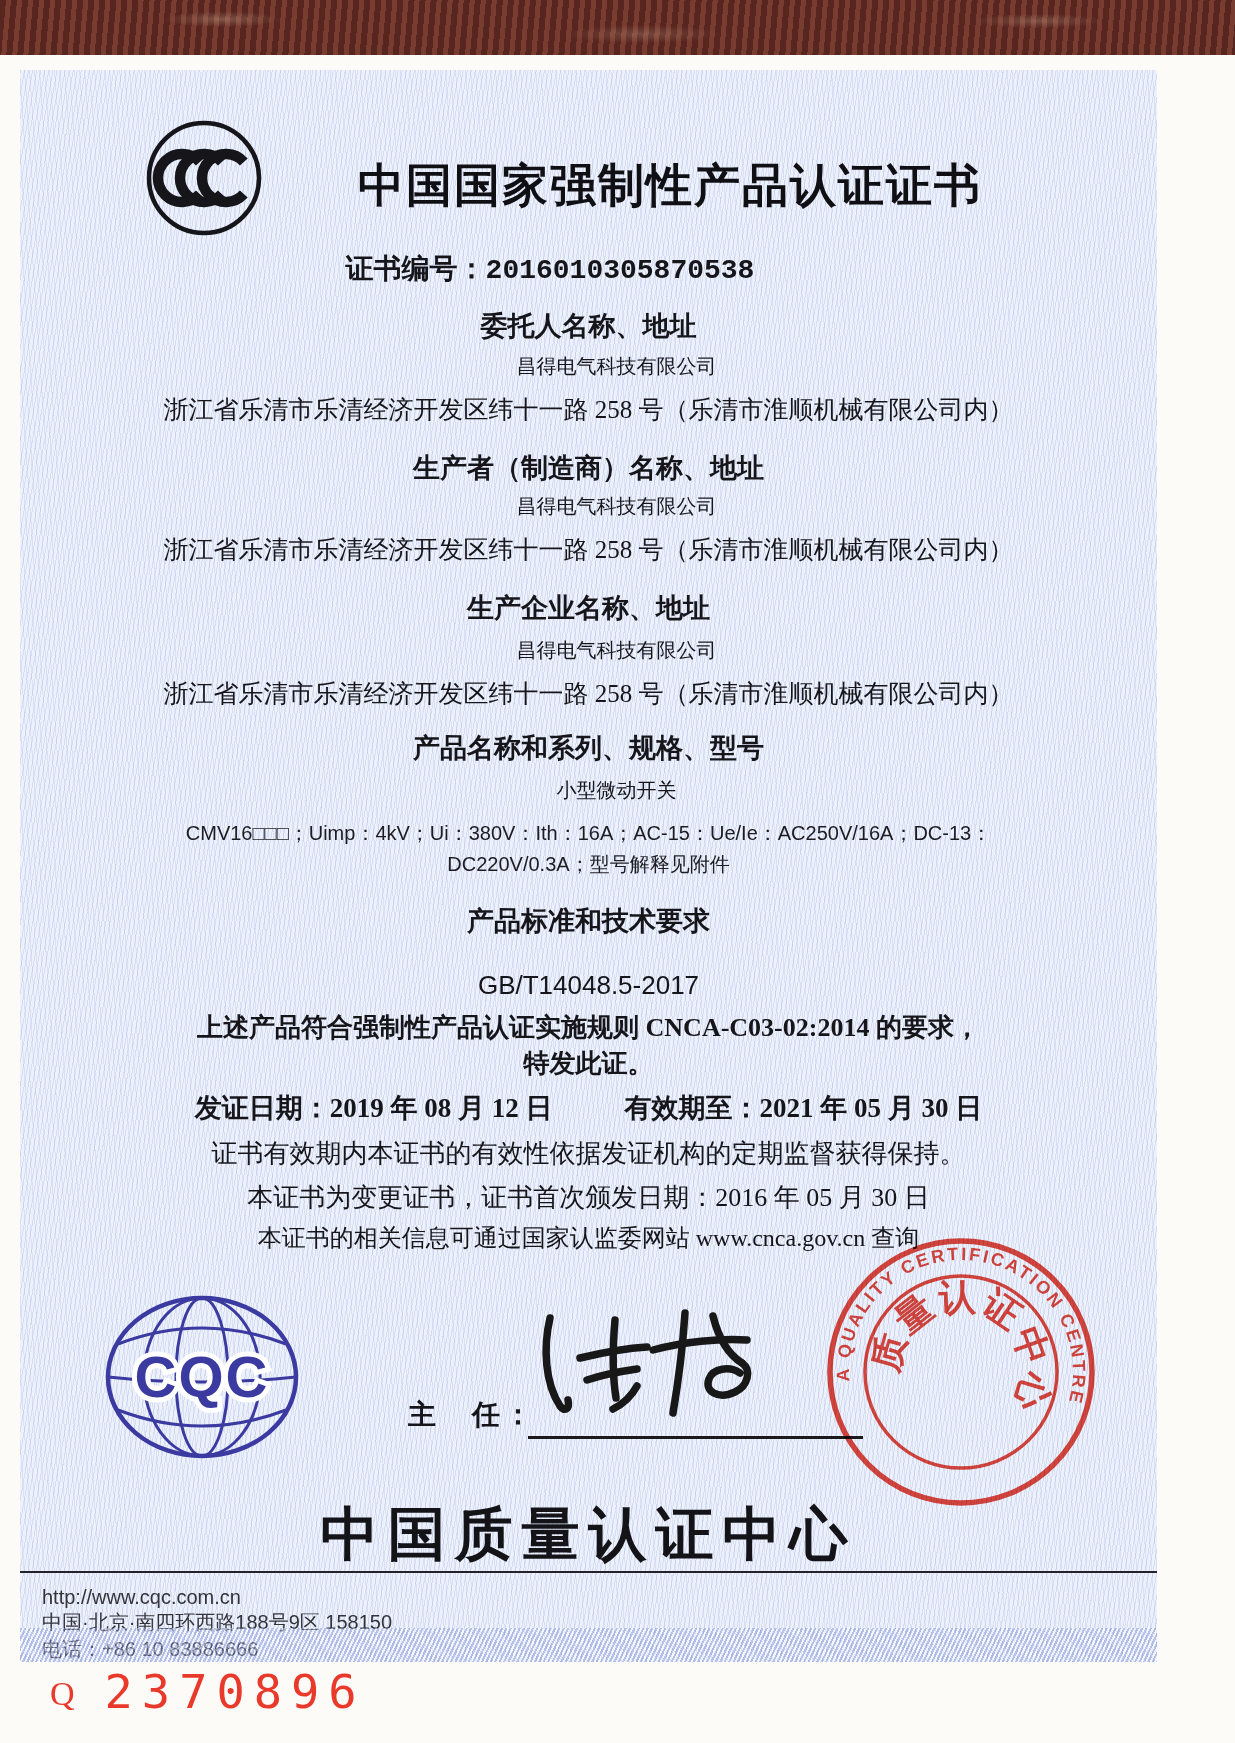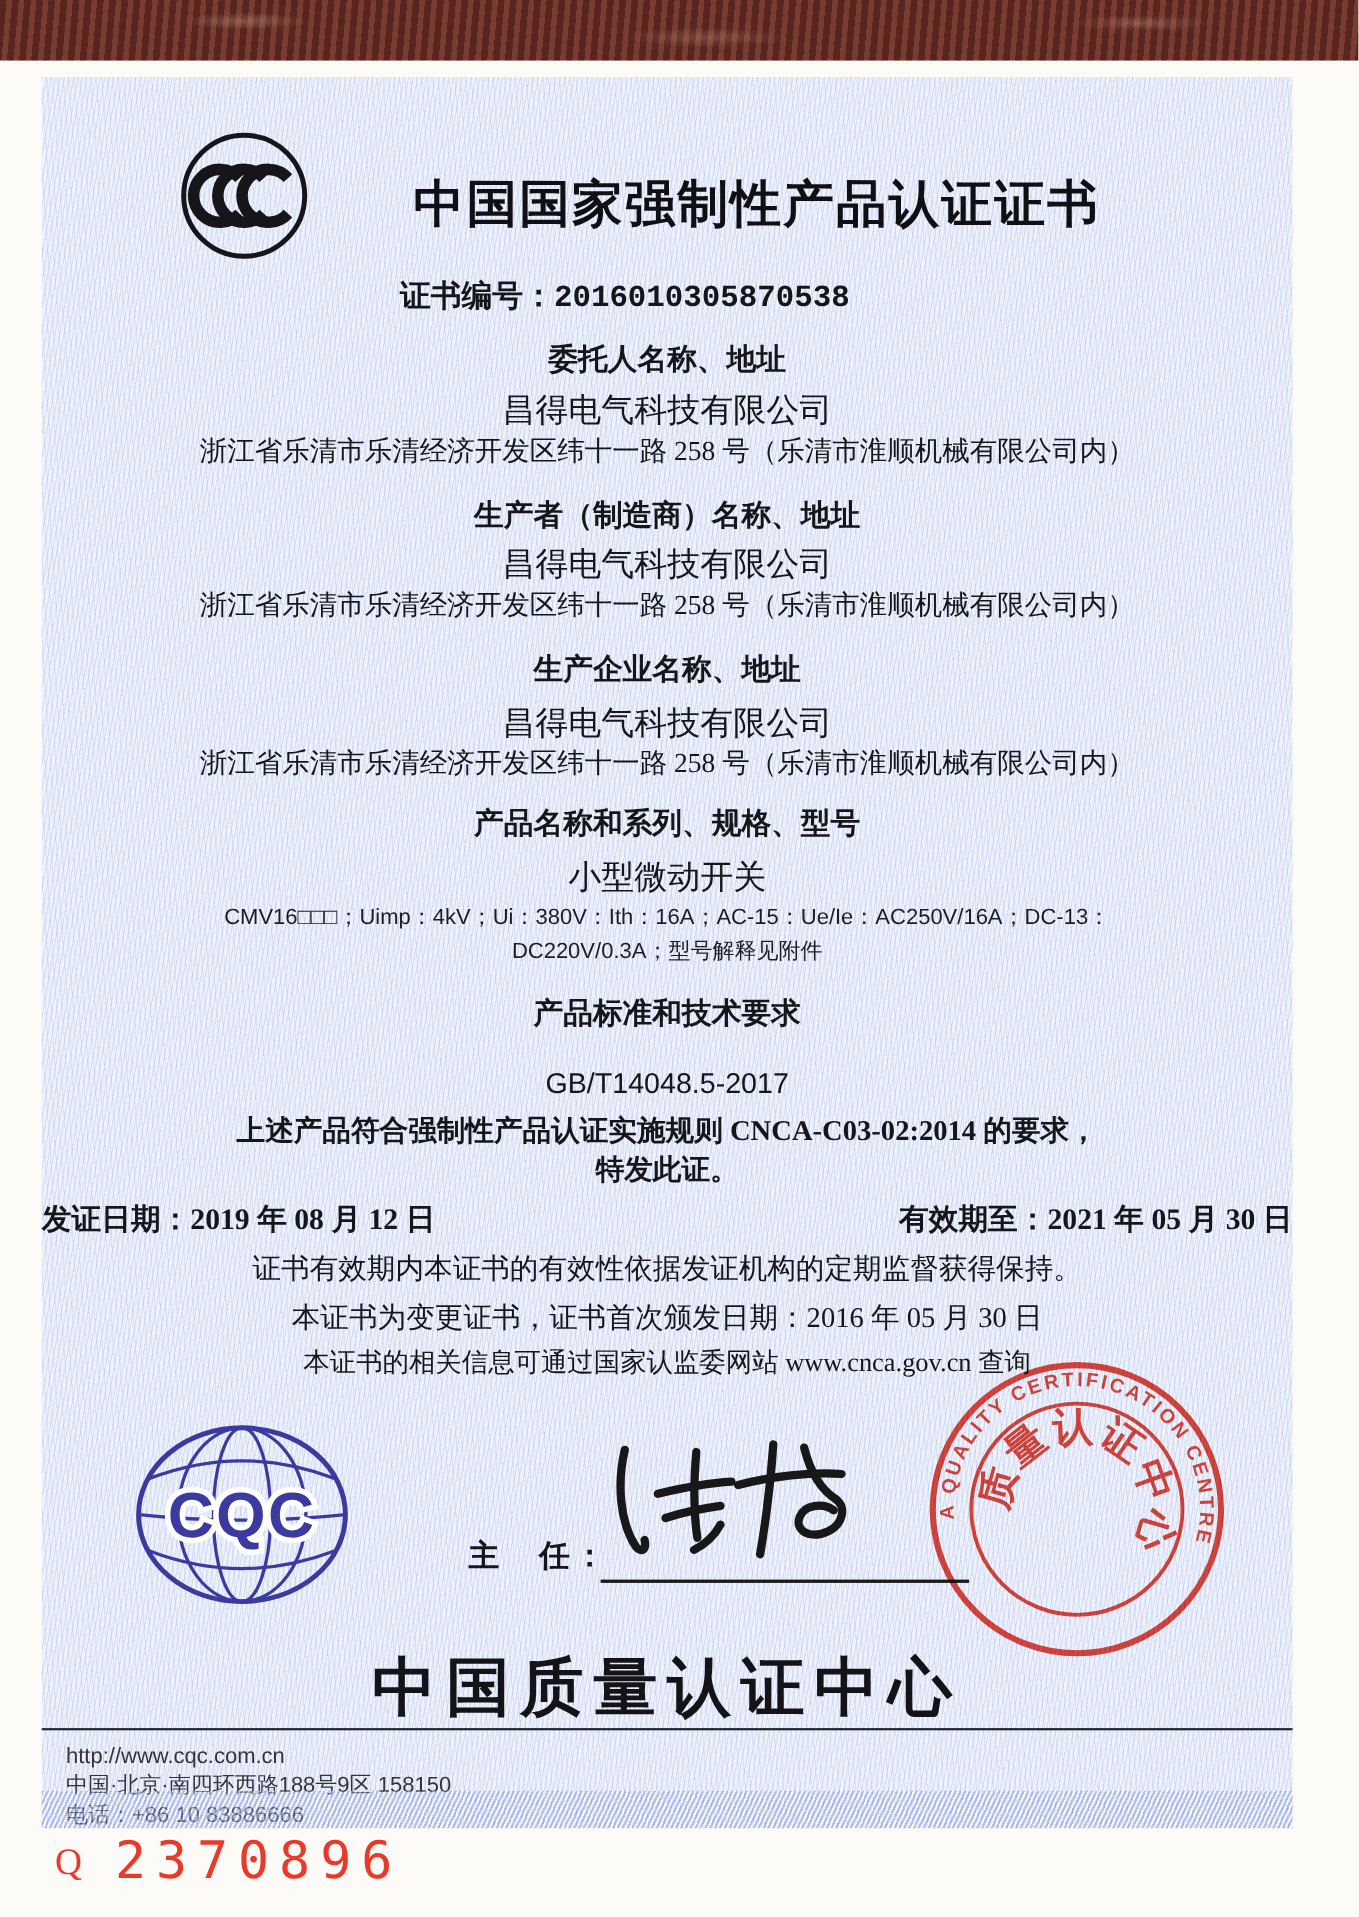--- a/index.html
+++ b/index.html
@@ -12,45 +12,45 @@
   .top-band{
     position:absolute;left:0;top:0;width:1235px;height:55px;
     background-color:#6e332b;
     background-image:
       radial-gradient(ellipse 90px 12px at 18% 35%, rgba(232,205,175,.28), transparent 65%),
       radial-gradient(ellipse 120px 14px at 52% 62%, rgba(222,192,162,.22), transparent 65%),
       radial-gradient(ellipse 100px 11px at 84% 38%, rgba(232,205,175,.24), transparent 65%),
       repeating-linear-gradient(95deg, rgba(45,12,8,.35) 0 6px, rgba(160,95,72,.20) 6px 11px);
   }
   .sheet{
-    position:absolute;left:38px;top:70px;width:1137px;height:1592px;
+    position:absolute;left:20px;top:70px;width:1137px;height:1592px;
     background-color:#edf1fb;
     background-image:
       repeating-linear-gradient(100deg, rgba(125,145,215,.20) 0 1px, transparent 1px 4px),
       repeating-linear-gradient(86deg,  rgba(125,145,215,.16) 0 1px, transparent 1px 5px);
   }
   .sheet::after{
     content:"";position:absolute;left:0;right:0;bottom:0;height:34px;
     background:repeating-linear-gradient(115deg, rgba(120,140,215,.45) 0 2px, rgba(255,255,255,.45) 2px 4px);
   }
   .abs{position:absolute;left:0;width:100%;text-align:center;white-space:nowrap;}
   .title{
     left:260px;width:780px;top:85px;
     font-family:"Liberation Sans","DejaVu Sans",sans-serif;
     font-size:46px;font-weight:700;letter-spacing:2px;color:#101014;
   }
   .certno{top:180px;left:0;width:1060px;font-size:28px;font-weight:700;
     font-family:Liberation Mono, monospace;}
   .h{font-size:27px;font-weight:700;}
-  .t1{font-size:30px;}
+  .t1{font-size:20px;margin-left:28px;}
   .t2{font-size:25px;}
   .spec{font-size:20px;font-family:"Liberation Sans","DejaVu Sans",sans-serif;color:#1c1c22;}
   .gb{font-size:26px;font-family:"Liberation Sans","DejaVu Sans",sans-serif;margin-top:20px;}
   .stmt{font-size:26px;font-weight:600;}
-  .dates{top:1020px;display:flex;justify-content:space-between;gap:72px;font-size:27px;font-weight:700;}
+  .dates{top:1020px;display:flex;justify-content:center;gap:72px;font-size:27px;font-weight:700;}
   .note{font-size:26px;}
   .note-small{font-size:24px;}
   .sig-label{position:absolute;left:388px;top:1326px;font-size:28px;font-weight:700;letter-spacing:4px;}
   .sig-underline{position:absolute;left:508px;top:1366px;width:335px;height:3px;background:#1a1a1a;}
   .org-name{top:1426px;font-size:58px;font-weight:700;letter-spacing:9px;
     font-family:"Liberation Sans","DejaVu Sans",sans-serif;color:#131318;}
   .footer-rule{position:absolute;left:0;top:1501px;width:100%;height:2px;background:#23232b;}
   .footer-row{
     position:absolute;left:0;top:1516px;width:100%;
     display:flex;justify-content:space-between;align-items:flex-start;

